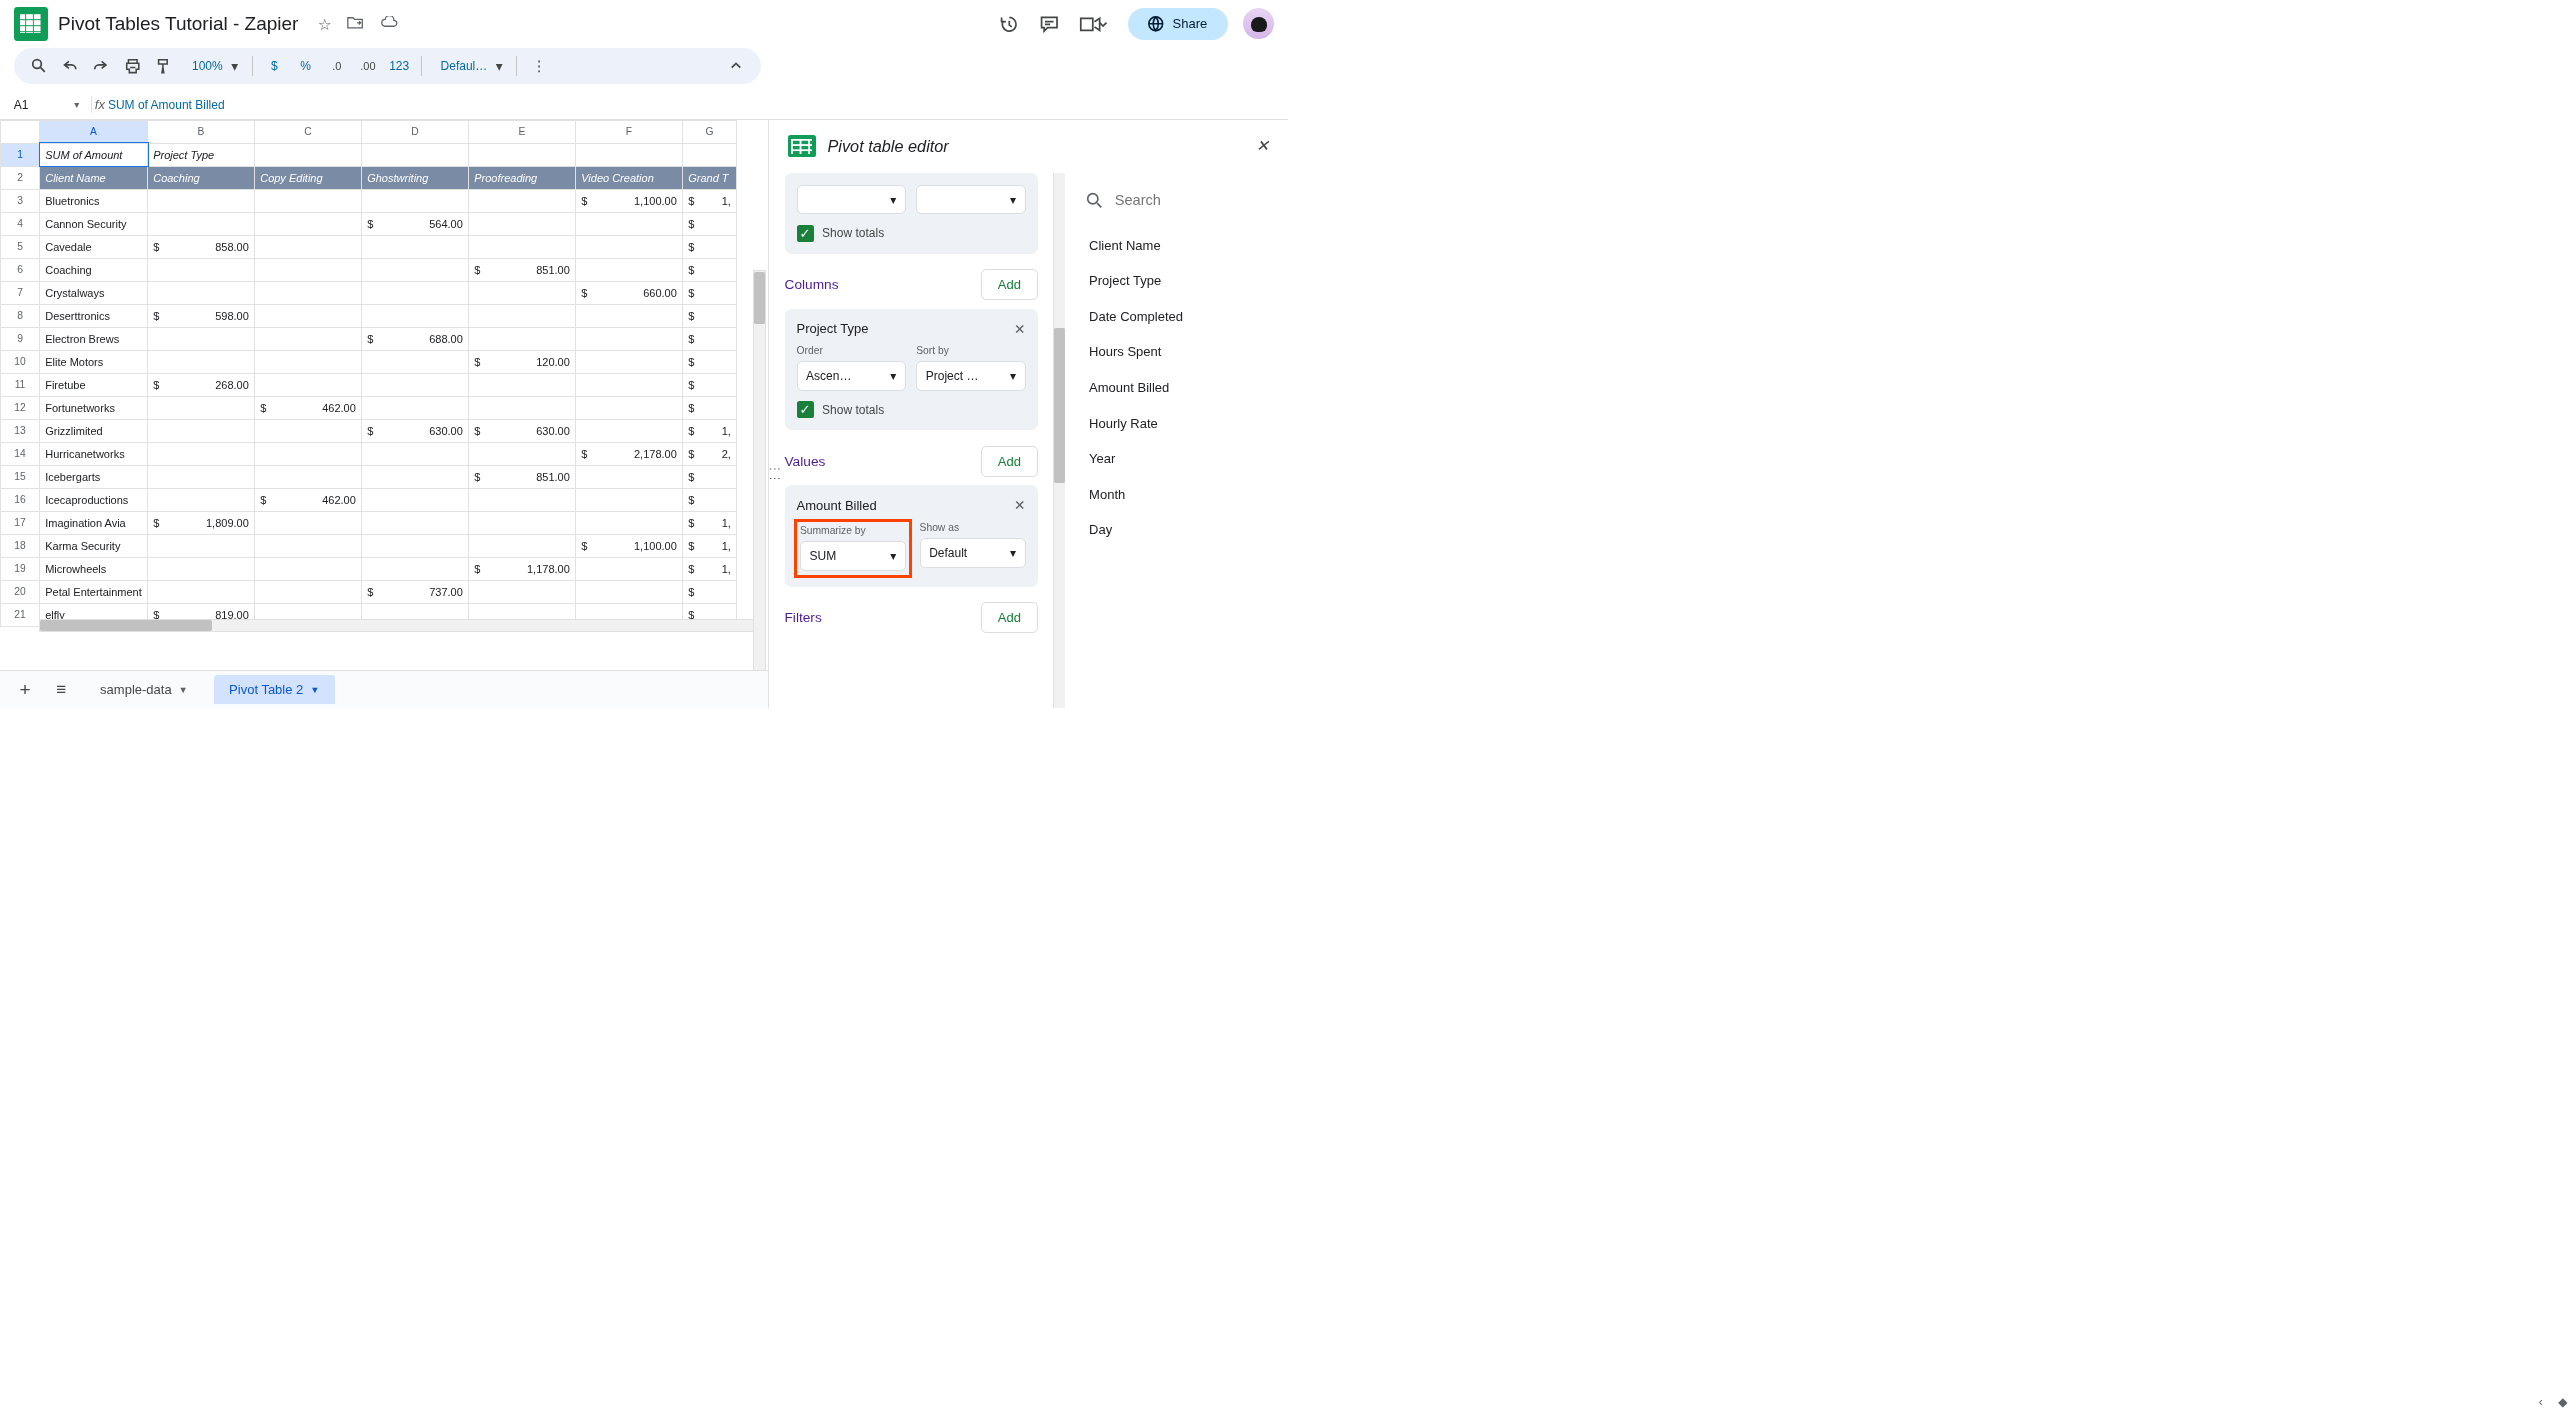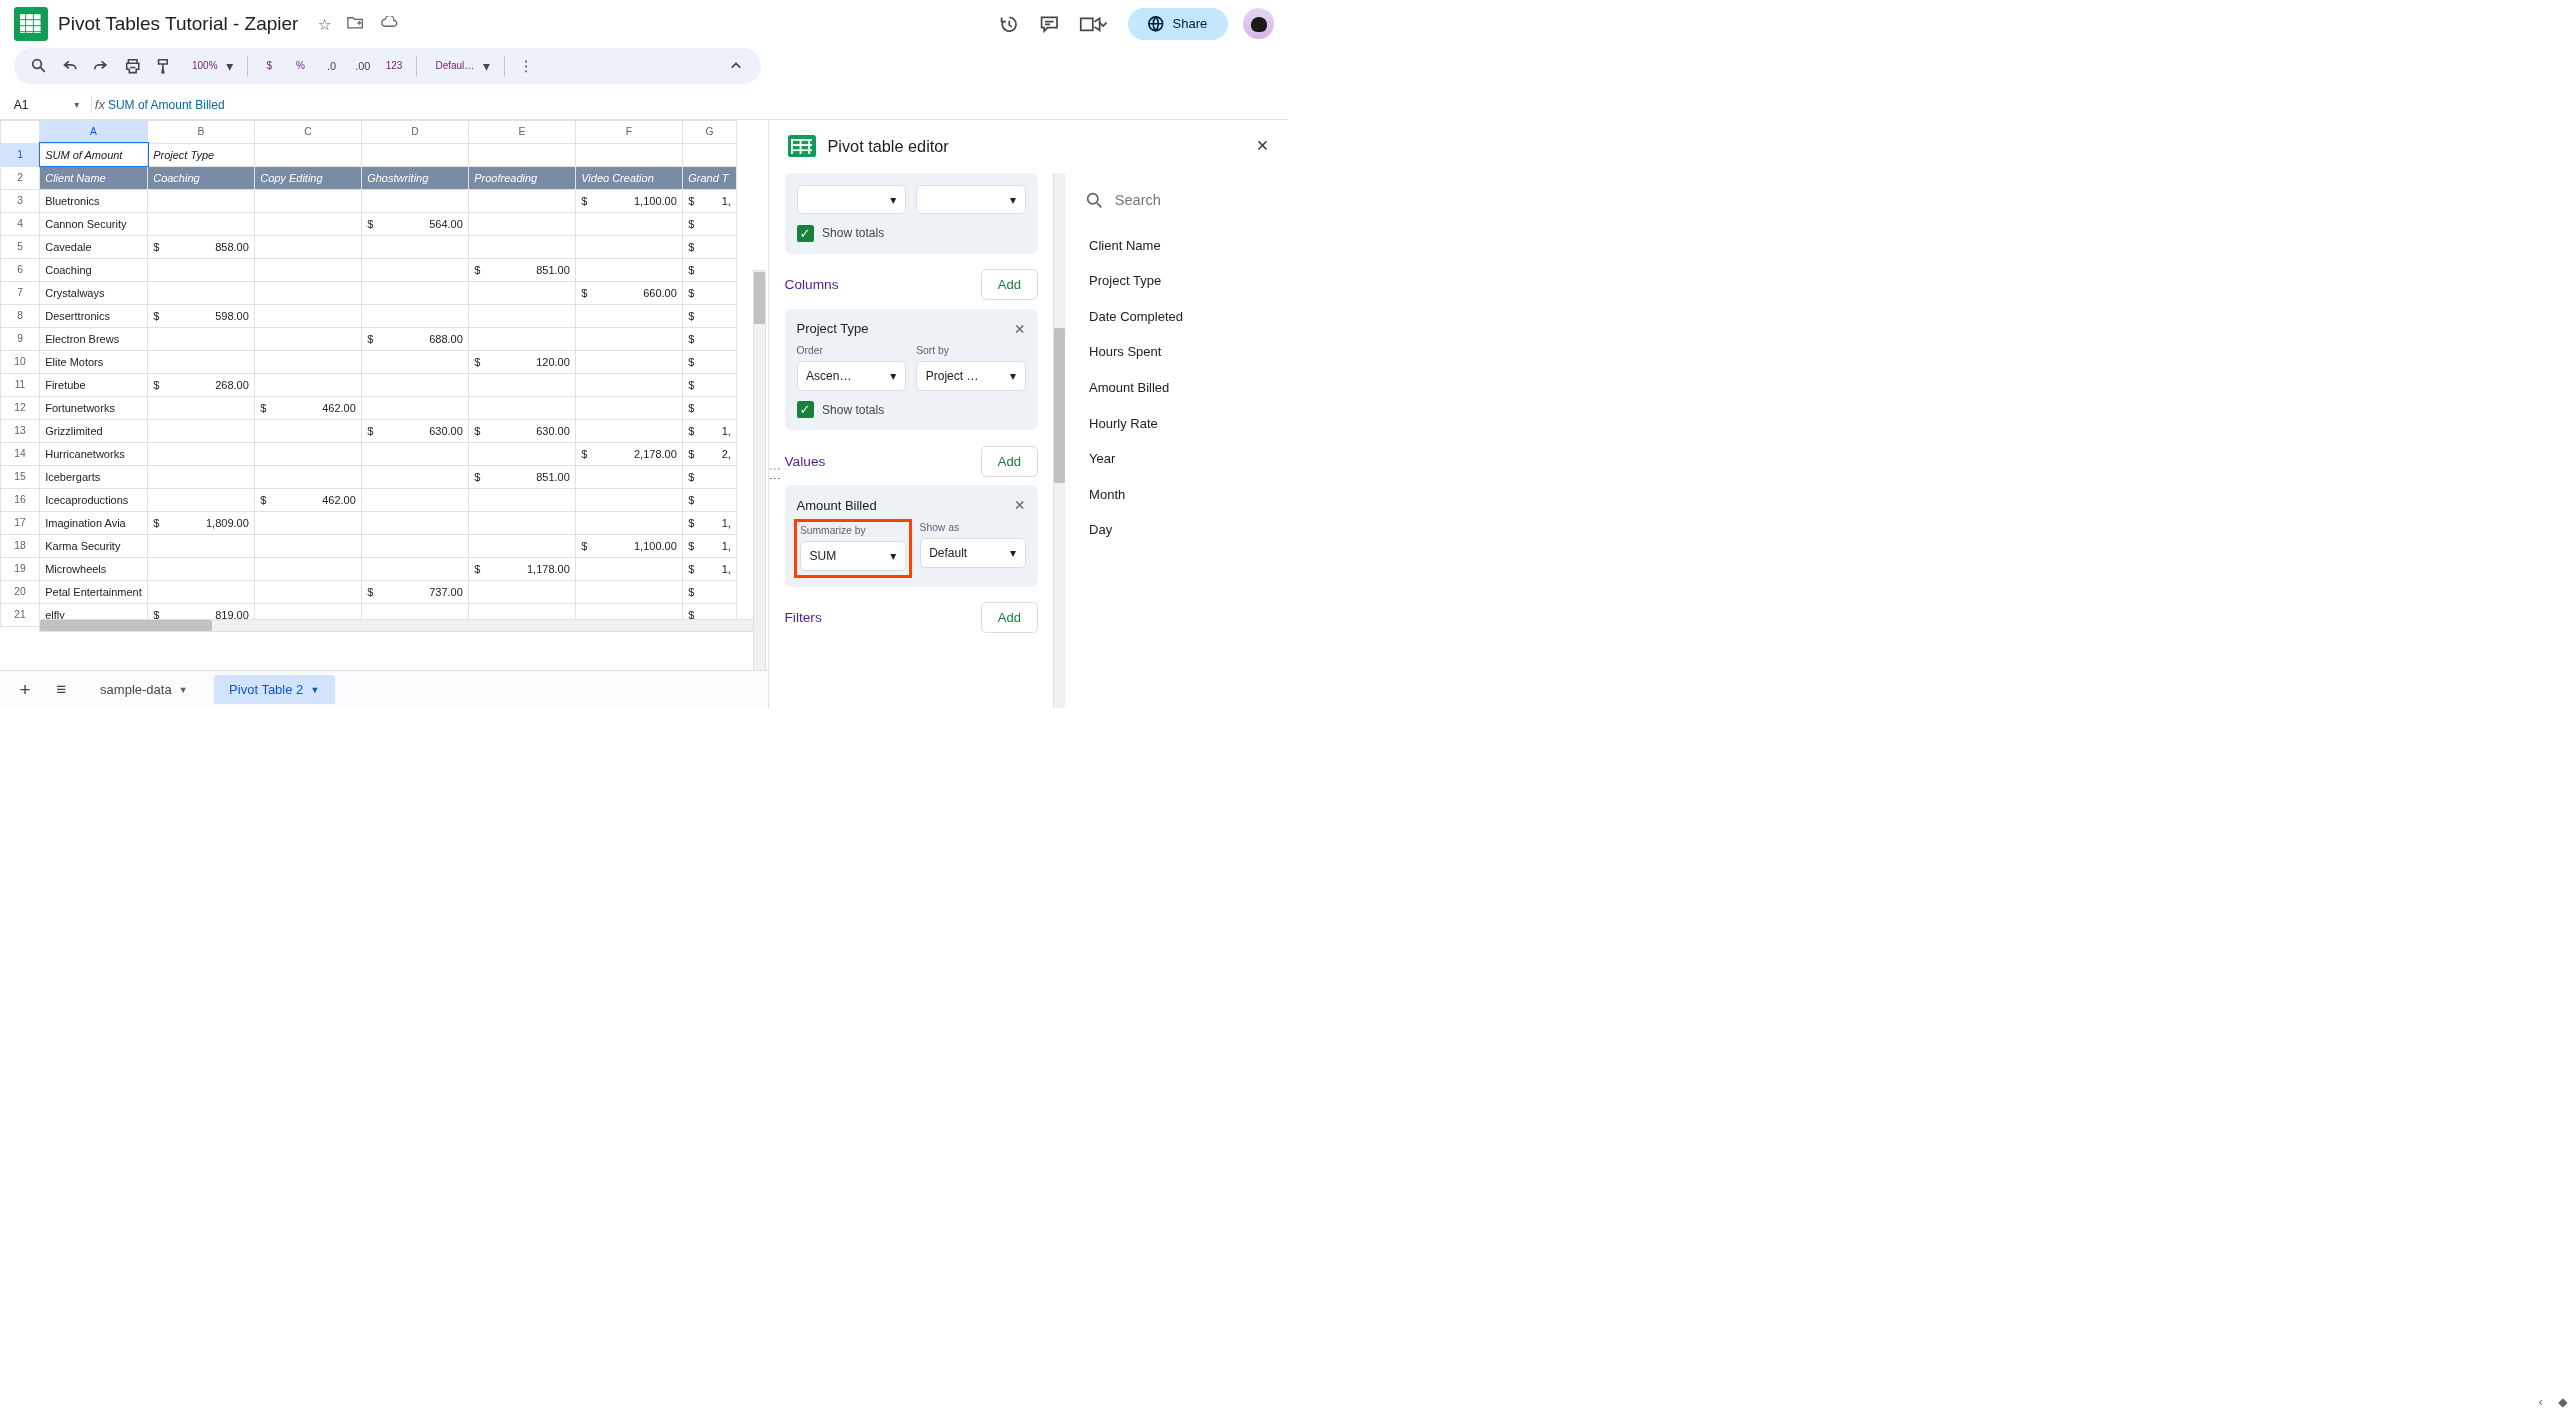--- a/index.html
+++ b/index.html
@@ -20,21 +20,21 @@
 .header-right { display: flex; align-items: center; gap: 15.5px; }
 .hdr-icon { width: 24px; height: 24px; display: flex; align-items: center; justify-content: center; color: #444746; font-size: 19px; }
 .share-btn { background: #c2e7ff; border-radius: 34px; padding: 8.6px 20.6px; display: flex; align-items: center; gap: 8.6px; font-size: 13px; font-weight: 500; color: #001d35; }
 .avatar { width: 31px; height: 31px; border-radius: 50%; background: linear-gradient(#e8d5f5,#d4b5e8); display: flex; align-items: center; justify-content: center; overflow: hidden; }
 .avatar::before { content: ''; width: 15.5px; height: 15.5px; background: #1a1a1a; border-radius: 50% 50% 40% 40%; margin-top: 1.7px; }
 
 
 .toolbar-wrap { padding: 6.9px 13.7px; }
 .toolbar { background: #edf2fa; border-radius: 34px; padding: 5.2px 12px; display: flex; align-items: center; gap: 5.2px; width: 747px; }
 .tb-btn { width: 26px; height: 26px; display: flex; align-items: center; justify-content: center; color: #444746; font-size: 14.6px; border-radius: 3.4px; }
-.tb-text { font-size: 10px; color: #701a75; padding: 0 5.2px; }
+.tb-text { font-size: 12px; color: #0369a1; padding: 0 5.2px; }
 .tb-sep { width: 0.9px; height: 20.6px; background: #c4c7c5; margin: 0 3.4px; }
 .tb-dd { display: flex; align-items: center; gap: 3.4px; padding: 0 5.2px; }
 
 
 .formula-row { display: flex; align-items: center; padding: 3.4px 6.9px; border-bottom: 0.9px solid #e0e0e0; gap: 3px; }
 .name-box { width: 81px; padding: 3.4px 6.9px; font-size: 12px; color: #202124; display: flex; align-items: center; justify-content: space-between; }
 .fx { font-style: italic; color: #5f6368; font-size: 13px; }
 .formula-text { font-size: 12px; color: #0369a1; }
 
 
@@ -53,21 +53,21 @@
 .grid .sel { outline: 1.7px solid #1a73e8; outline-offset: -0.9px; background: #fff; }
 .grid .col-hdr.colsel, .grid .row-hdr.rowsel { background: #d3e3fd; color: #0b57d0; }
 
 
 .tab-bar { height: 38px; border-top: 0.9px solid #e0e0e0; display: flex; align-items: center; gap: 10.3px; padding: 0 12px; background: #f9fbfd; }
 .tab { padding: 6.9px 15.5px; font-size: 13px; color: #444746; display: flex; align-items: center; gap: 6.9px; border-radius: 3.4px 3.4px 0 0; cursor: pointer; }
 .tab.active { background: #d3e3fd; color: #0b57d0; font-weight: 500; }
 
 
 .side-panel { flex: 1; display: flex; flex-direction: column; background: #fff; }
-.sp-header { display: flex; align-items: center; gap: 12px; padding: 15.5px 19px; }
+.sp-header { display: flex; align-items: center; gap: 12px; padding: 15.5px 19px; font-style: italic; }
 .sp-icon { width: 27.5px; height: 22px; background: #0f9d58; border-radius: 2.6px; position: relative; }
 .sp-icon::before { content:''; position:absolute; inset: 3.4px; background: linear-gradient(#fff 1.7px, transparent 1.7px) 0 0/100% 5.2px, linear-gradient(90deg, #fff 1.7px, transparent 1.7px) 0 0/8.6px 100%; }
 .sp-title { font-size: 16.3px; font-weight: 400; color: #202124; flex: 1; }
 .sp-close { font-size: 15.5px; color: #444746; cursor: pointer; }
 .sp-body { flex: 1; display: flex; overflow: hidden; }
 .sp-config { flex: 1; padding: 0 15.5px 15.5px 15.5px; overflow-y: auto; border-right: 0.9px solid #e0e0e0; }
 
 .section-row { display: flex; justify-content: space-between; align-items: center; margin: 15.5px 0 8.6px; }
 .section-title { font-size: 13.7px; font-weight: 500; color: #4c1d95; }
 .add-btn { background: #fff; border: 0.9px solid #dadce0; border-radius: 5.2px; padding: 6.9px 15.5px; color: #188038; font-weight: 500; font-size: 13px; cursor: pointer; }

